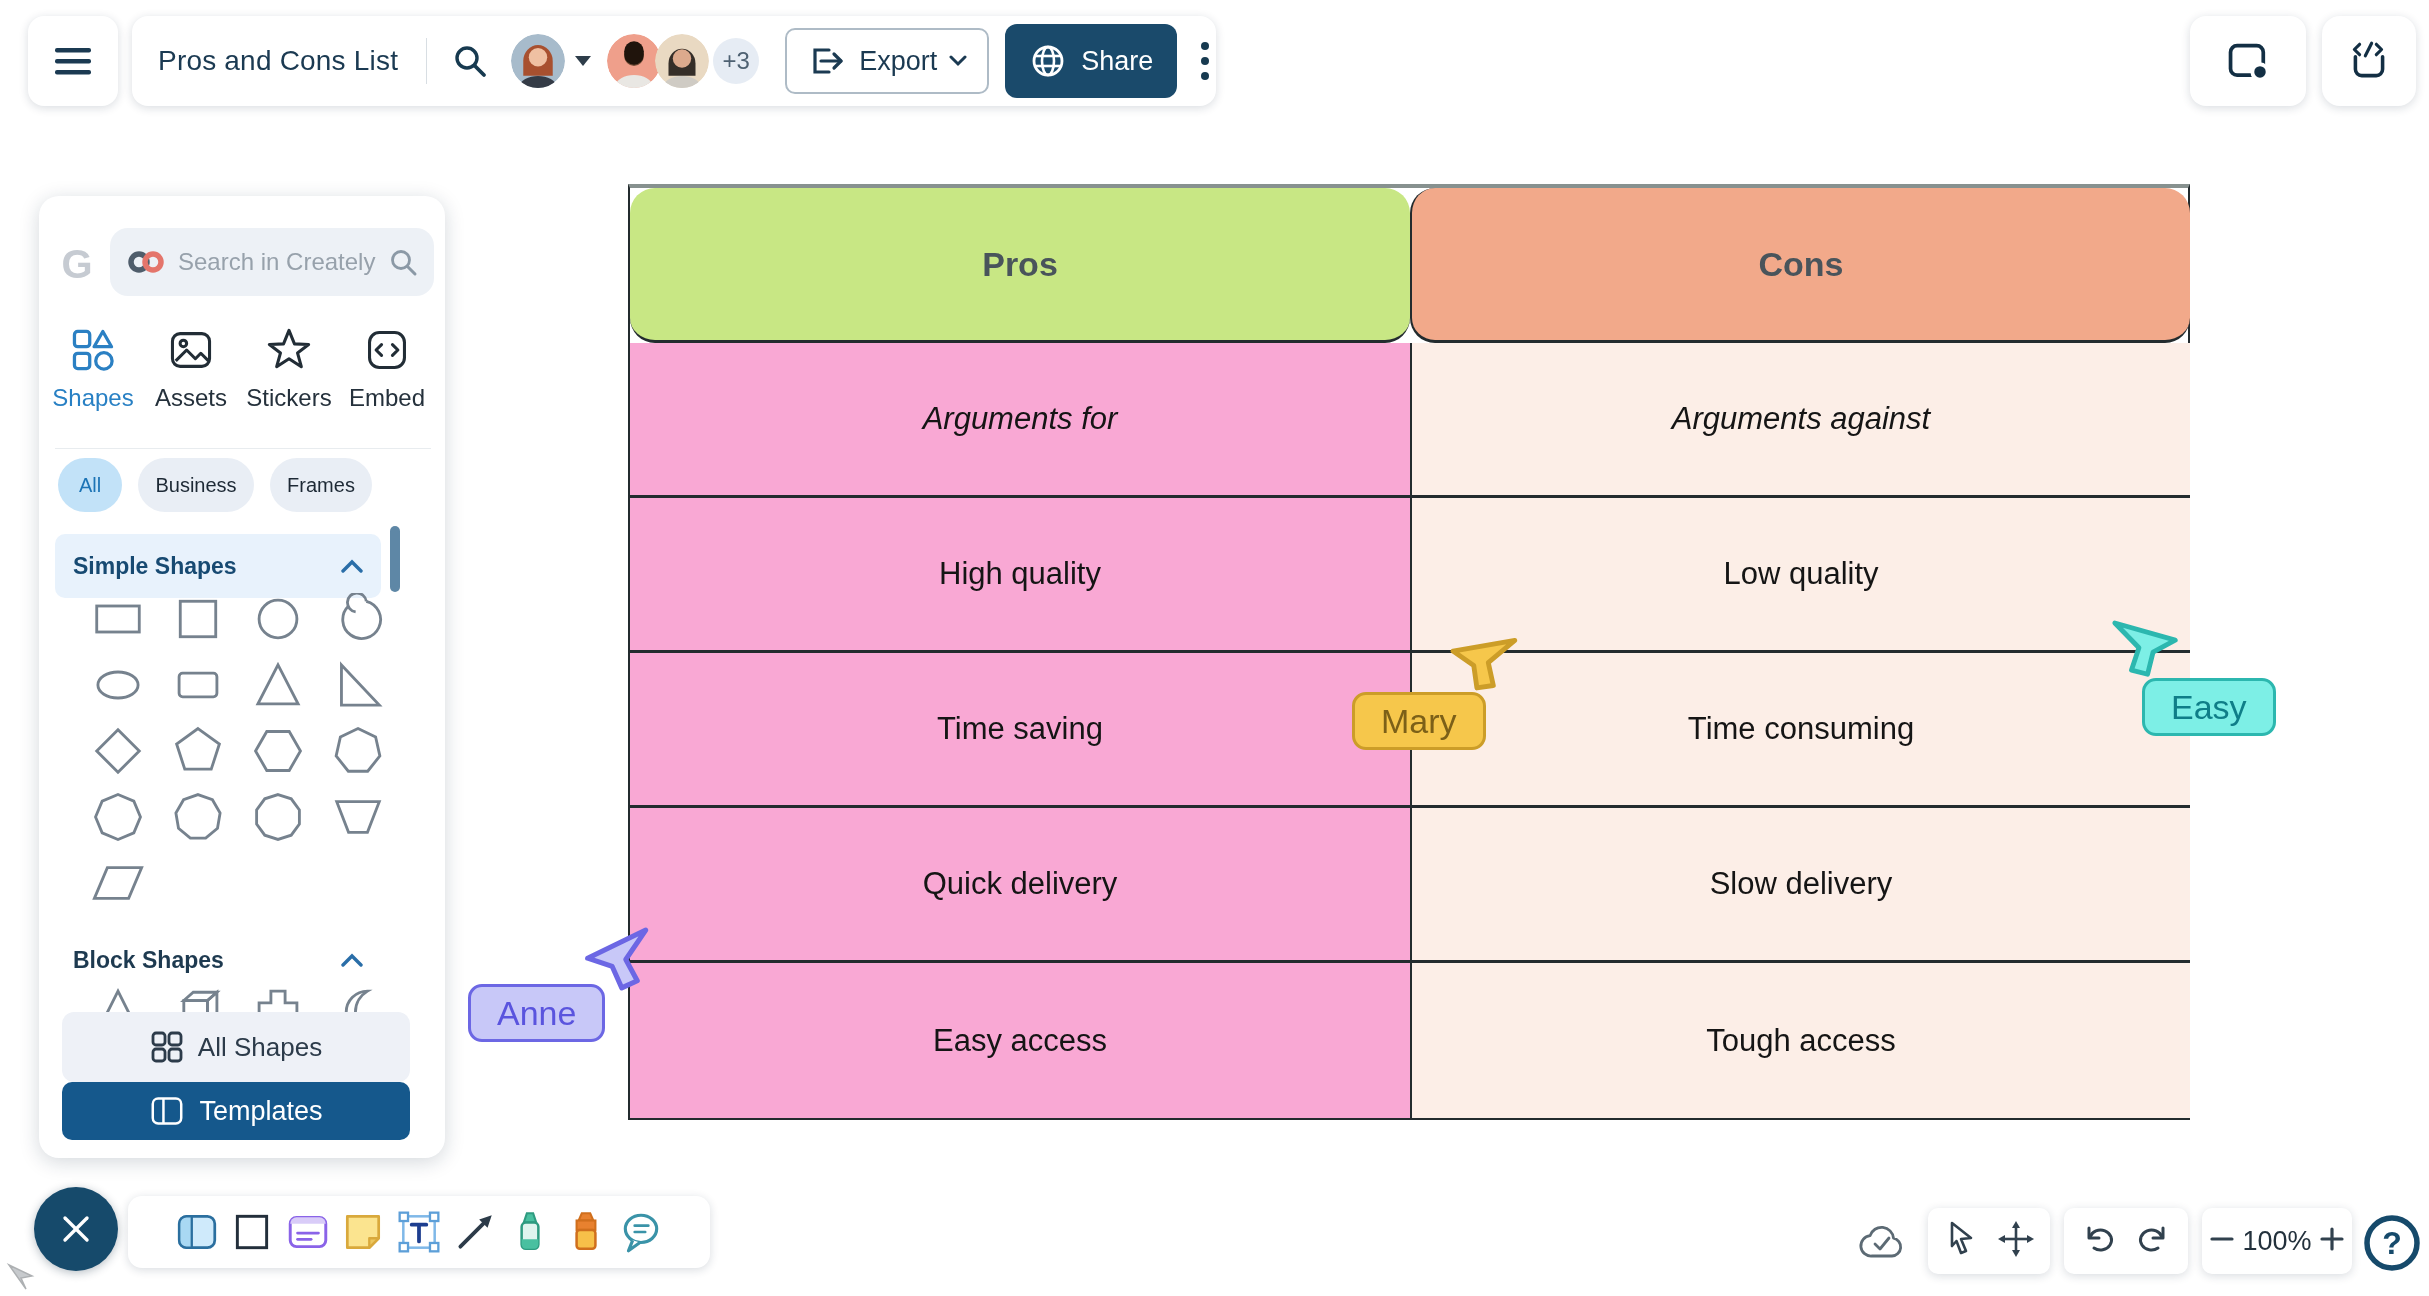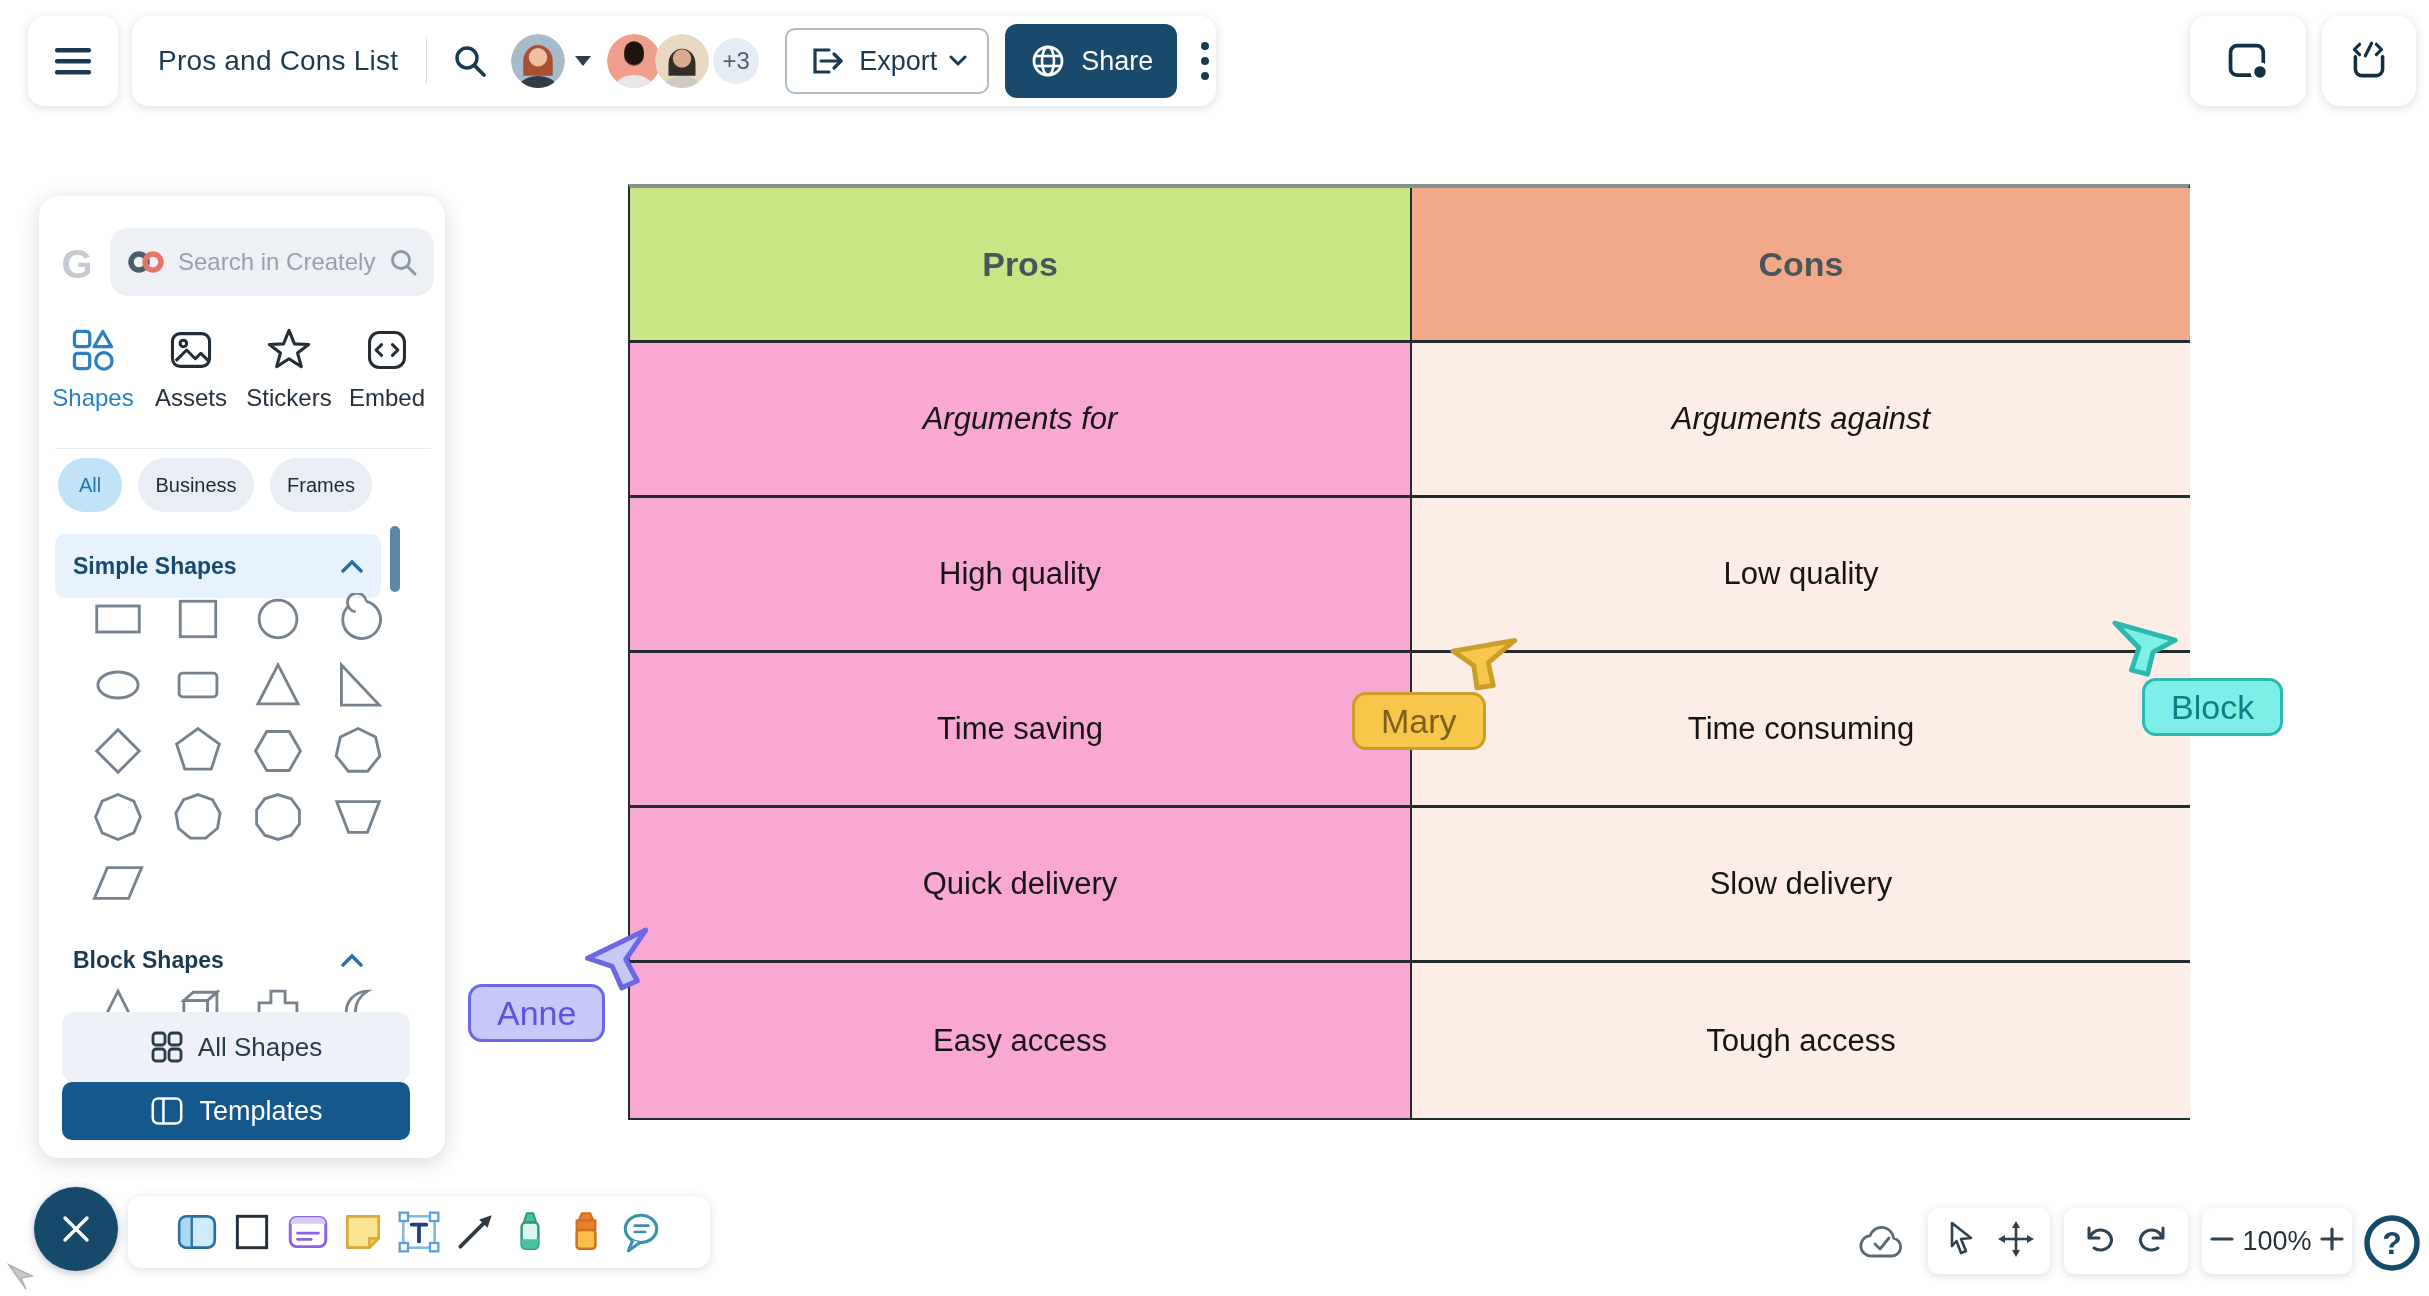--- a/index.html
+++ b/index.html
@@ -56,21 +56,21 @@
   .btn-templates { left:62px; top:1082px; width:348px; height:58px; background:#15588C; border-radius:10px;
                    display:flex; align-items:center; justify-content:center; gap:14px; font-size:27px; color:#fff; cursor:pointer; z-index:3; }
 
   
   .tbl { left:628px; top:184px; width:1562px; height:936px; display:grid;
          grid-template-columns:780px 780px; grid-template-rows:repeat(6,1fr);
          border:2px solid #232B2E; border-top:4px solid #87918F; }
   .cell { display:flex; align-items:center; justify-content:center; border-bottom:3px solid #232B2E; font-size:31px; color:#151515; }
   .cell.lastrow { border-bottom:none; }
   .cell.rcol { border-left:2px solid #232B2E; }
-  .cell.hdr { font-size:34px; font-weight:bold; color:#49545B; }
+  .cell.hdr { font-size:34px; font-weight:bold; color:#49545B;border-radius:25px; }
   .cell.ital { font-style:italic; }
   .bg-hg { background:#C8E784; } .bg-hs { background:#F2A98A; }
   .bg-bg { background:#f9a8d4; } .bg-bs { background:#FCEEE7; }
 
   
   .cursor-label { position:absolute; height:58px; padding:0 26px; border-radius:14px; border:3px solid;
                   display:flex; align-items:center; justify-content:center; font-size:34px; z-index:6; }
   .cursor-arrow { position:absolute; z-index:6; }
 
   
@@ -102,21 +102,21 @@
 </div>
 
 <svg class="cursor-arrow" style="left:1447px; top:630px; transform:rotate(12deg);" width="68" height="68" viewBox="0 0 70 70">
   <path d="M4 28 L64 4 L42 32 L52 54 L36 60 L28 38 Z" fill="#F6C74B" stroke="#CC9D28" stroke-width="5" stroke-linejoin="round"></path>
 </svg>
 <div class="cursor-label" style="left:1352px; top:692px; background:#F6C74B; border-color:#CC9D28; color:#7C6018;">Mary</div>
 
 <svg class="cursor-arrow" style="left:2112px; top:616px; transform:scaleX(-1) rotate(6deg);" width="68" height="68" viewBox="0 0 70 70">
   <path d="M4 28 L64 4 L42 32 L52 54 L36 60 L28 38 Z" fill="#7DEFE6" stroke="#2CB7AF" stroke-width="5" stroke-linejoin="round"></path>
 </svg>
-<div class="cursor-label" style="left:2142px; top:678px; background:#7DEFE6; border-color:#2CB7AF; color:#0F7E88;">Block</div>
+<div class="cursor-label" style="left:2142px; top:678px; background:#7DEFE6; border-color:#2CB7AF; color:#0F7E88;">Easy</div>
 
 <svg class="cursor-arrow" style="left:584px; top:928px; transform:rotate(-4deg);" width="70" height="70" viewBox="0 0 70 70">
   <path d="M4 28 L64 4 L42 32 L52 54 L36 60 L28 38 Z" fill="#C8C8F8" stroke="#6C67E4" stroke-width="5" stroke-linejoin="round"></path>
 </svg>
 <div class="cursor-label" style="left:468px; top:984px; background:#C8C8F8; border-color:#6C67E4; color:#5A54DE;">Anne</div>
 
 <div class="abs card hamburger-card">
   <svg width="40" height="30" viewBox="0 0 40 30">
     <rect x="2" y="2" width="36" height="4.5" rx="2" fill="#1B3A52"></rect>
     <rect x="2" y="13" width="36" height="4.5" rx="2" fill="#1B3A52"></rect>

